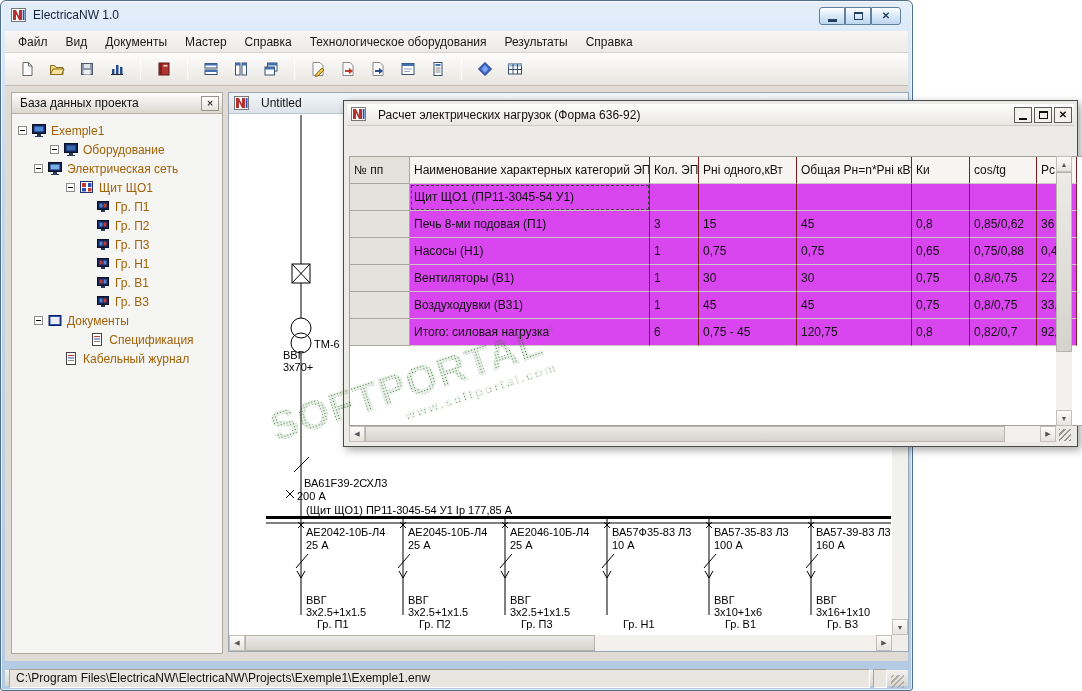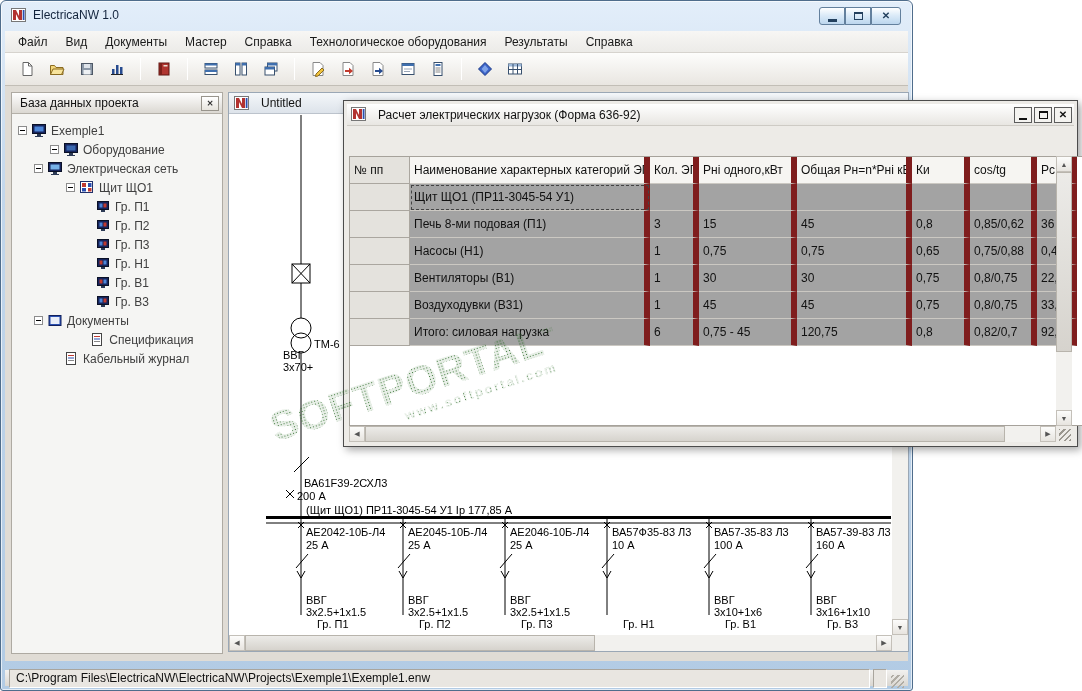--- a/index.html
+++ b/index.html
@@ -42,21 +42,21 @@
   .panel-header{height:21px;background:linear-gradient(#fefefe,#dbd8d2);border-bottom:1px solid #b4b0a8;
     display:flex;align-items:center;padding:0 3px 0 8px;font-size:12px;}
   .panel-close{margin-left:auto;width:18px;height:15px;border:1px solid #98948c;display:flex;align-items:center;justify-content:center;
     background:linear-gradient(#ffffff,#e7e4de);font-size:8px;font-weight:bold;color:#333;}
   .tree{padding:7px 2px;font-size:12px;}
   .tree-row{display:flex;align-items:center;height:19px;white-space:nowrap;}
   .expander{width:9px;height:9px;border:1px solid #8c8c8c;background:#fff;position:relative;margin-right:4px;flex:none;}
   .expander::after{content:"";position:absolute;left:1px;right:1px;top:3px;height:1px;background:#000;}
   .expander-spacer{width:13px;flex:none;}
   .tree-icon{width:16px;height:15px;margin-right:4px;flex:none;}
-  .tree-label{color:#404040;}
+  .tree-label{color:#a16207;}
 
   
   .doc-window{position:absolute;left:227px;top:91px;width:681px;height:560px;background:#fff;border:1px solid #9aa7b5;}
   .doc-titlebar{height:21px;background:linear-gradient(#f4f7fa,#dde3ea);border-bottom:1px solid #bcc3cc;
     display:flex;align-items:center;padding-left:5px;gap:5px;font-size:12px;}
   .doc-canvas{position:absolute;left:0;top:22px;width:663px;height:520px;background:#fff;overflow:hidden;}
   .schematic text{font-size:11px;fill:#000;font-family:"Liberation Sans",sans-serif;}
 
   .sb-track{background:#f2f1ee;position:absolute;}
   .sb-btn{position:absolute;width:16px;height:16px;background:linear-gradient(#fcfcfb,#e7e4df);
@@ -83,23 +83,23 @@
     display:flex;align-items:center;padding-left:4px;gap:5px;font-size:12px;}
   .dialog-controls{margin-left:auto;display:flex;gap:2px;padding-right:2px;}
   .dlg-btn{width:18px;height:16px;border:1px solid #5c5c5c;background:#f4f3f0;display:flex;align-items:center;justify-content:center;}
   .dlg-glyph-min{width:8px;height:2px;background:#111;margin-top:9px;}
   .dlg-glyph-max{width:9px;height:8px;border:1px solid #111;border-top-width:2px;}
   .dlg-glyph-close{font-size:10px;font-weight:bold;color:#111;line-height:1;}
 
   .grid{position:absolute;left:5px;top:55px;width:778px;height:270px;background:#fff;border:1px solid #a6a29b;overflow:hidden;}
   .grid table{border-collapse:separate;border-spacing:0;table-layout:fixed;width:727px;font-size:12px;}
   .grid th,.grid td{height:26px;line-height:26px;padding:0 4px;text-align:left;font-weight:normal;
-    border-right:6px solid #7f1d1d;border-bottom:1px solid #cbc8c2;white-space:nowrap;overflow:hidden;}
+    border-right:1px solid #7f1d1d;border-bottom:1px solid #cbc8c2;white-space:nowrap;overflow:hidden;}
   .grid th{background:#f6f5f2;}
-  .grid td{background:#a3a3a3;}
+  .grid td{background:#d946ef;}
   .grid .fixed{background:#e4e2dd;border-right:1px solid #aaa69f;border-bottom:1px solid #aaa69f;}
   .grid .focus-cell{outline:1px dashed #444;outline-offset:-2px;}
 
   .dlg-vscroll{left:712px;top:55px;width:16px;height:270px;}
   .dlg-hscroll{left:5px;top:325px;width:707px;height:16px;}
   .dlg-corner{position:absolute;left:712px;top:325px;width:16px;height:16px;background:#edebe7;}
   .dlg-grip{position:absolute;left:715px;top:328px;width:12px;height:12px;
     background:repeating-linear-gradient(-45deg,#9b978f 0 1.5px,transparent 1.5px 4px);}
 
   

